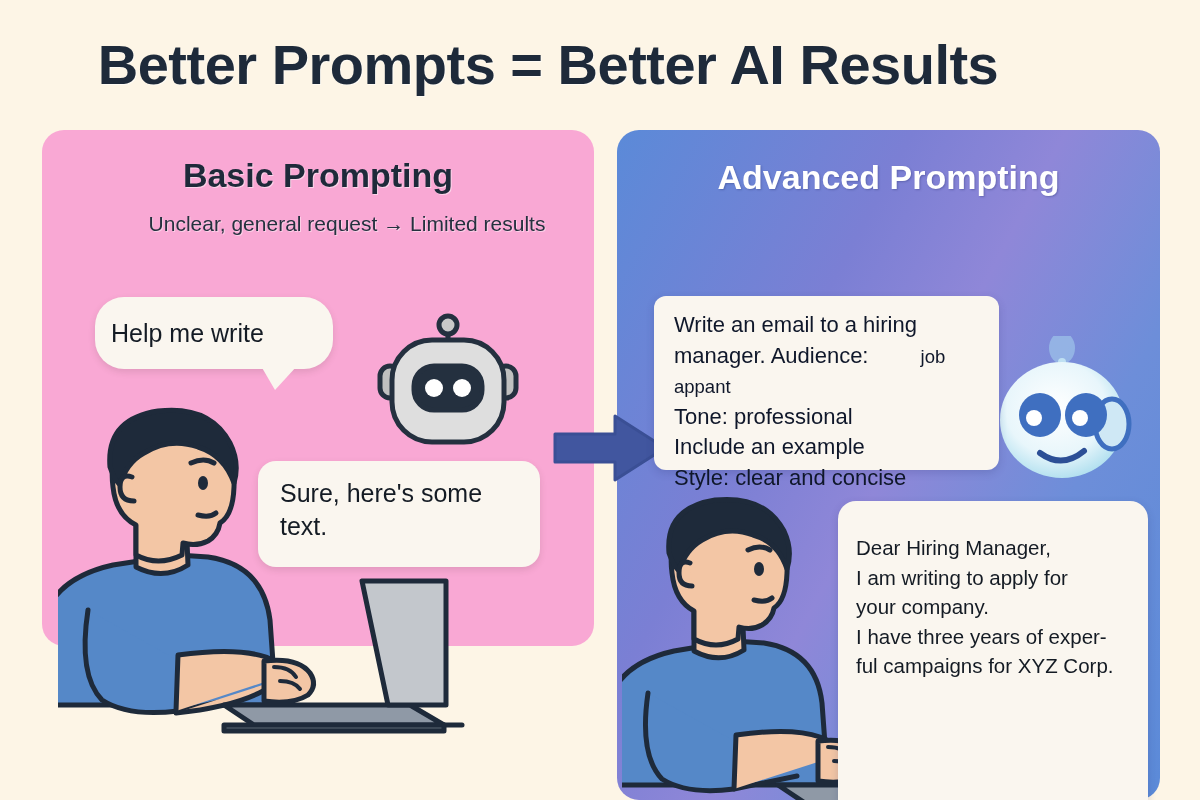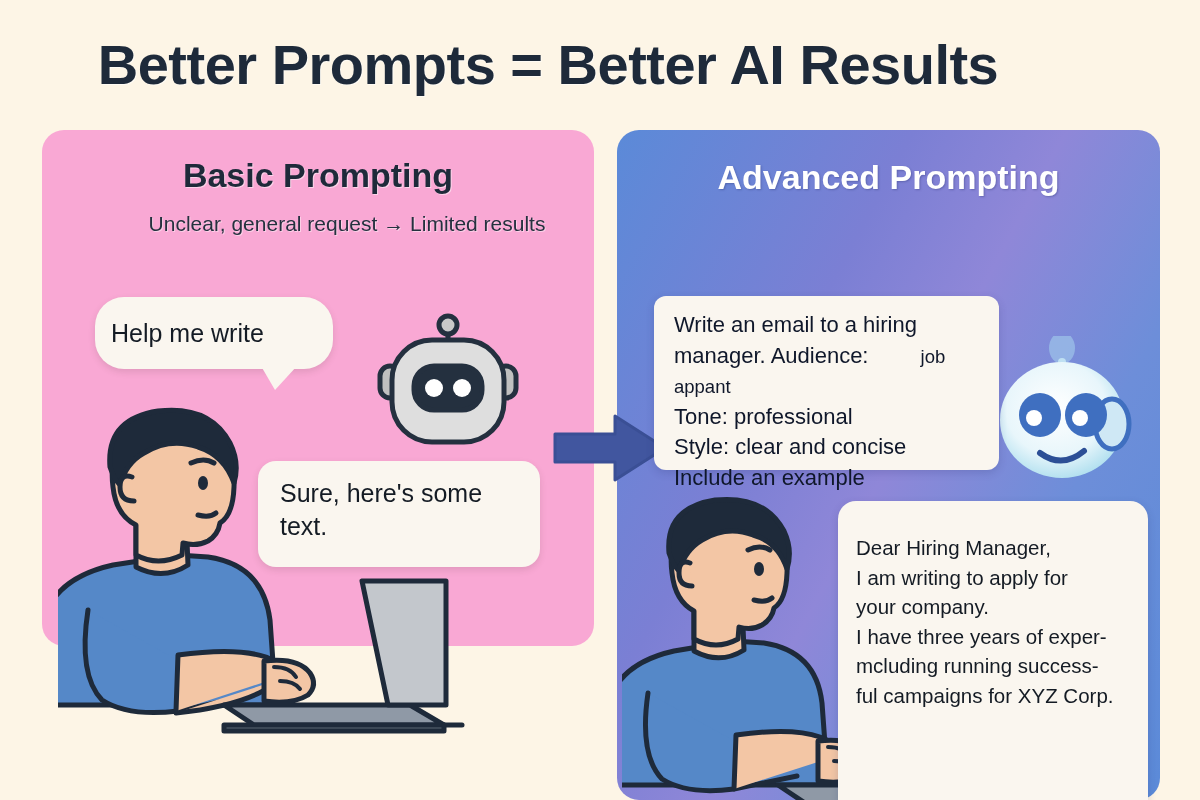--- a/index.html
+++ b/index.html
@@ -230,26 +230,25 @@
     <path d="M4 22 L64 22 L64 4 L114 36 L64 68 L64 50 L4 50 Z" fill="#41569f" stroke="#3a4f95" stroke-width="3" stroke-linejoin="round"></path>
   </svg>
 
   <div class="card-prompt">
     <div>Write an email to a hiring</div>
     <div>
       <span>manager. Audience:</span>
       <span class="small">job appant</span>
     </div>
     <div>Tone: professional</div>
+    <div>Include an example</div>
     <div>Style: clear and concise</div>
-    <div>Include an example</div>
   </div>
 
   <div class="card-email">
     <div>Dear Hiring Manager,</div>
     <div>I am writing to apply for</div>
     <div>your company.</div>
     <div>I have three years of exper-</div>
-    <div>mcluding running success-</div>
     <div>ful campaigns for XYZ Corp.</div>
   </div>
 
 </div>
 
 </body></html>

